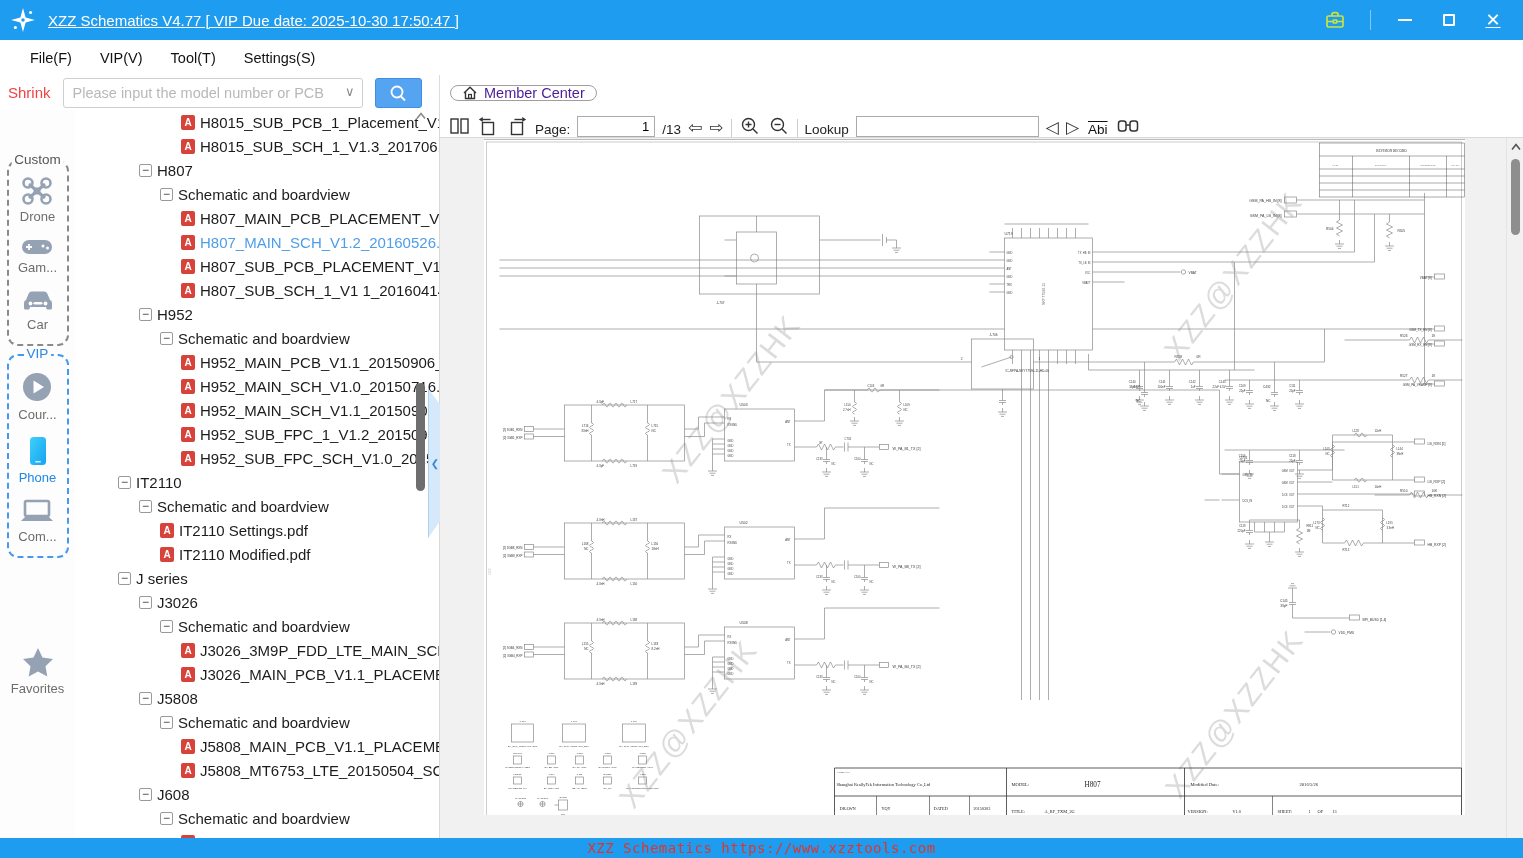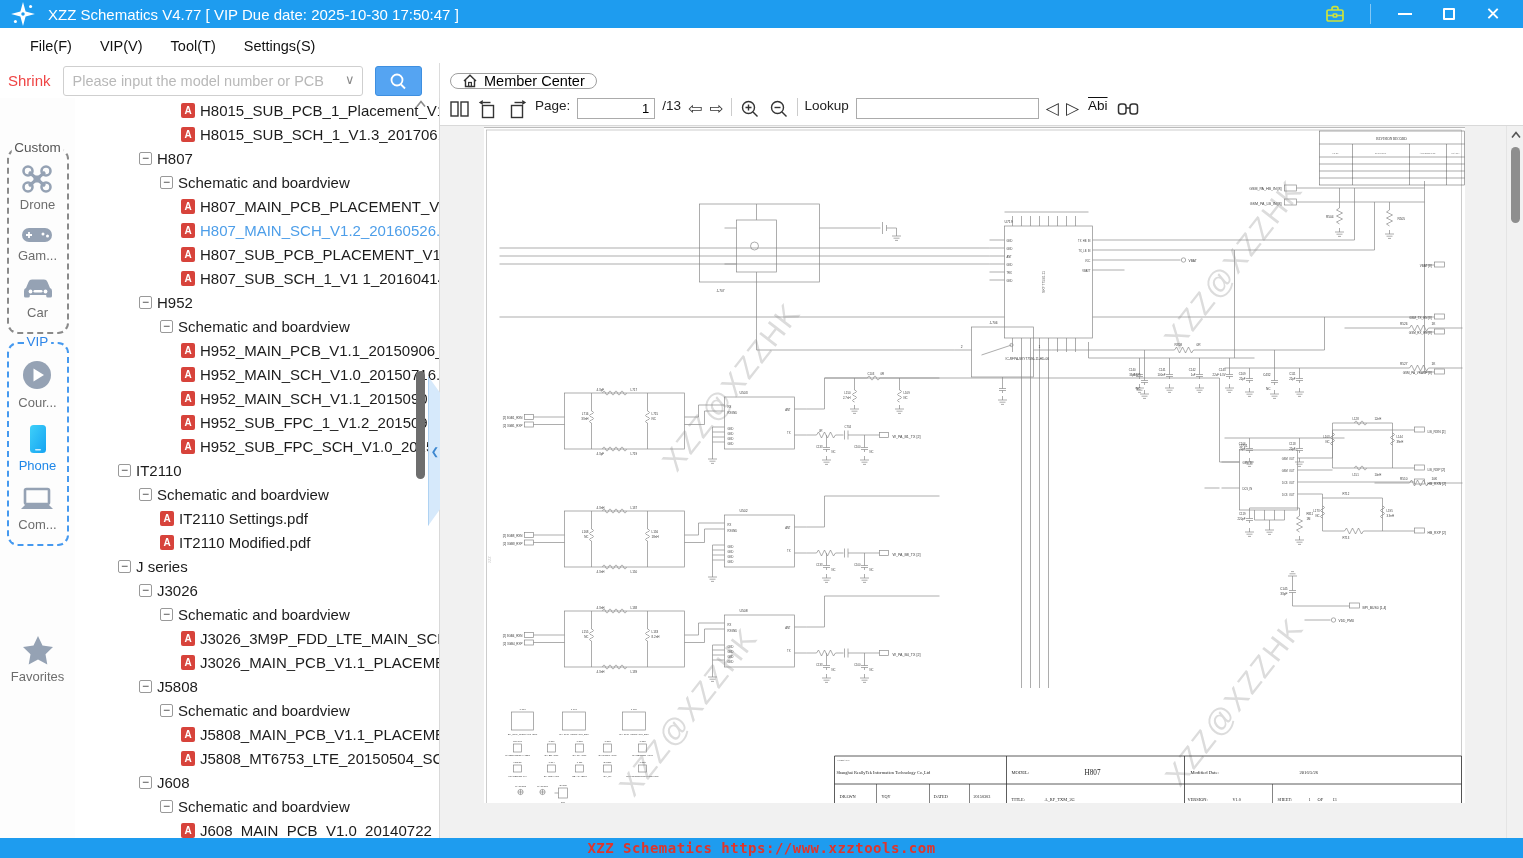--- a/index.html
+++ b/index.html
@@ -1,20 +1,20 @@
 <!DOCTYPE html>
 <html><head>
 <meta charset="utf-8">
 <style>
   * { margin:0; padding:0; box-sizing:border-box; }
   html,body { width:1523px; height:858px; overflow:hidden; font-family:"Liberation Sans",sans-serif; background:#fff; }
   #app { width:1523px; height:858px; display:flex; flex-direction:column; }
 
   
-  #titlebar { height:28px; background:#1E9CEF; display:flex; align-items:center; color:#fff; flex:0 0 auto; }
+  #titlebar { height:40px; background:#1E9CEF; display:flex; align-items:center; color:#fff; flex:0 0 auto;text-decoration:underline; }
   #appicon { width:26px; height:26px; margin:0 12px 0 10px; }
   #titletext { font-size:15px; }
   #winctrls { margin-left:auto; display:flex; align-items:center; gap:24px; padding-right:20px; }
   #vipcase { width:22px; height:20px; }
   .wdiv { width:1px; height:20px; background:rgba(255,255,255,.45); }
   .wbtn { display:flex; align-items:center; justify-content:center; width:20px; height:20px; cursor:default; }
   #minbar { width:14px; height:2px; background:#fff; }
   #maxbox { width:12px; height:12px; border:2px solid #fff; border-radius:1px; }
   #closex { font-family:"DejaVu Sans",sans-serif; font-size:18px; color:#fff; line-height:18px; }
 
@@ -25,21 +25,21 @@
   
   #searchrow { height:35px; display:flex; align-items:center; flex:0 0 auto; background:#fff; }
   #searchleft { width:440px; display:flex; align-items:center; height:100%; border-right:1px solid #dcdcdc; }
   #shrink { font-size:15px; color:#ef4444; margin:0 12px 0 8px; }
   #searchwrap { position:relative; width:300px; height:30px; }
   #searchinput { width:100%; height:100%; border:1px solid #cfcfcf; border-radius:3px; padding:0 26px 0 9px; font-size:14.5px; color:#333; font-family:"Liberation Sans",sans-serif; }
   #searchinput::placeholder { color:#b8b8b8; }
   #searchchev { position:absolute; right:8px; top:6px; color:#8a8a8a; font-size:13px; }
   #searchbtn { width:47px; height:30px; margin-left:12px; background:#55A4F2; border:1px solid #3E8FE0; border-radius:3px; display:flex; align-items:center; justify-content:center; }
   #memberarea { display:flex; align-items:center; padding-left:10px; }
-  #memberbtn { display:flex; align-items:center; gap:6px; height:16px; padding:0 11px; border:1px solid #9f9f9f; border-radius:13px; color:#000000; font-size:14.5px; background:#fff; }
+  #memberbtn { display:flex; align-items:center; gap:6px; height:16px; padding:0 11px; border:1px solid #9f9f9f; border-radius:13px; color:#4c1d95; font-size:14.5px; background:#fff; }
 
   
   #main { flex:1 1 auto; display:flex; min-height:0; position:relative; }
   #leftcol { width:440px; flex:0 0 auto; display:flex; position:relative; border-right:1px solid #d9d9d9; }
 
   
   #iconbar { width:75px; flex:0 0 auto; display:flex; flex-direction:column; align-items:center; padding-top:8px; background:#fdfdfd; }
   .groupbox { width:62px; border:2px dashed #4599EF; border-radius:11px; position:relative; display:flex; flex-direction:column; align-items:center; padding:14px 0 10px; margin-top:8px; }
   .groupbox.custom { border-color:#8a8a8a; margin-top:42px; }
   .grouplabel { position:absolute; top:-10px; left:50%; transform:translateX(-50%); background:#fdfdfd; padding:0 3px; font-size:13.5px; color:#2F86E8; }
@@ -60,38 +60,38 @@
   
   #treearrow { position:absolute; left:416px; top:2px; width:10px; height:8px; }
   #treethumb { position:absolute; left:416px; top:273px; width:9px; height:108px; background:#6E6E6E; border-radius:4.5px; }
   #bluehandle { position:absolute; left:428px; top:278px; width:14px; height:150px; background:#D6E9FB; border:1px solid #AFD2F2; clip-path:polygon(0 0,100% 13%,100% 87%,0 100%); display:flex; align-items:center; justify-content:center; color:#3C87D0; font-size:10px; font-family:"DejaVu Sans",sans-serif; }
 
   
   #viewer { flex:1 1 auto; display:flex; flex-direction:column; min-width:0; }
   #tabbar { height:24px; flex:0 0 auto; display:flex; align-items:center; border-bottom:1px solid #c9c9c9; background:#fff; position:relative; }
   #tab { height:100%; display:flex; align-items:center; padding:0 14px 0 12px; border-right:1px solid #8f8f8f; font-size:13.5px; font-weight:bold; color:#000; background:#fff; }
   #closeall { position:absolute; right:12px; top:3px; width:18px; height:18px; }
-  #toolbar { height:28px; flex:0 0 auto; display:flex; align-items:flex-start; gap:7px; padding-left:8px; border-bottom:1px solid #d9d9d9; background:#fff; font-size:13.5px; color:#222; }
+  #toolbar { height:28px; flex:0 0 auto; display:flex; align-items:flex-end; gap:7px; padding-left:8px; border-bottom:1px solid #d9d9d9; background:#fff; font-size:13.5px; color:#222; }
   .tico { display:flex; align-items:center; justify-content:center; width:22px; height:22px; }
   .tglyph { font-family:"DejaVu Sans",sans-serif; font-size:17px; color:#333; line-height:20px; }
   .sep { width:1px; height:18px; background:#ccc; }
   #pageinput { width:78px; height:21px; border:1px solid #ababab; font-size:13px; text-align:right; padding-right:5px; font-family:"Liberation Sans",sans-serif; }
   #lookupinput { width:183px; height:21px; border:1px solid #ababab; font-size:13px; padding:0 5px; font-family:"Liberation Sans",sans-serif; }
   #abibtn { font-size:13.5px; color:#111; text-decoration:overline; margin:0 2px; }
 
   #canvas { flex:1 1 auto; position:relative; background:#F1F1F1; min-height:0; overflow:hidden; }
   #page { position:absolute; left:44px; top:1px; width:981px; height:676px; background:#fff; border-top:1px solid #bbb; }
   #schsvg { width:100%; height:100%; display:block; }
   #vscroll { position:absolute; right:0; top:0; width:17px; height:100%; background:#F1F1F1; border-left:1px solid #e4e4e4; }
   #vsarrow { position:absolute; left:4px; top:5px; width:10px; height:8px; }
   #vsthumb { position:absolute; left:4px; top:21px; width:9px; height:76px; background:#8E8E8E; border-radius:4.5px; }
 
   
   #statusbar { height:20px; flex:0 0 auto; background:#1E9CEF; display:flex; align-items:center; justify-content:center; }
-  #statustext { font-family:"DejaVu Sans Mono",monospace; font-size:14px; font-weight:bold; color:#E0352B; letter-spacing:.5px; }
+  #statustext { font-family:"DejaVu Sans Mono",monospace; font-size:14px; font-weight:normal; color:#E0352B; letter-spacing:.5px; }
 </style>
 </head>
 <body>
 
 <div id="app">
 
   <div id="titlebar">
     <svg id="appicon" viewBox="0 0 24 24">
       <polygon points="12,1 14.4,9.6 23,12 14.4,14.4 12,23 9.6,14.4 1,12 9.6,9.6" fill="#fff"></polygon>
       <circle cx="19" cy="5" r="1.4" fill="#fff"></circle>

